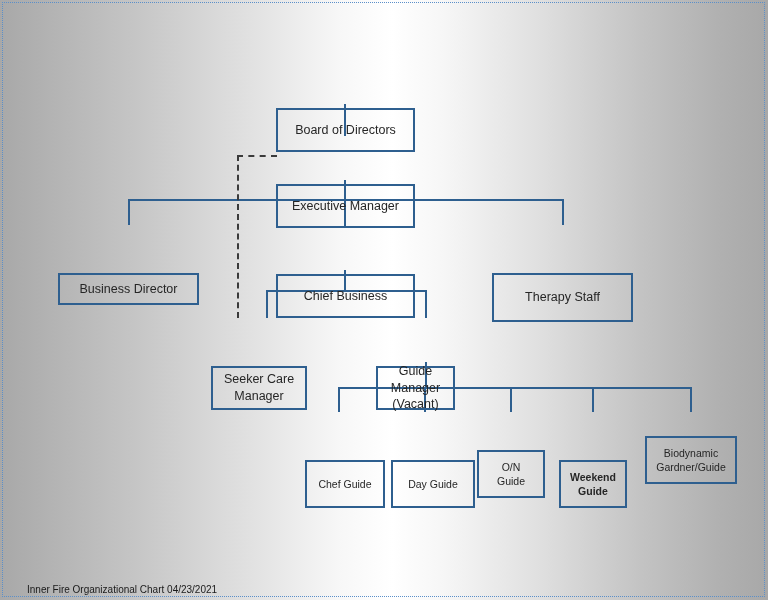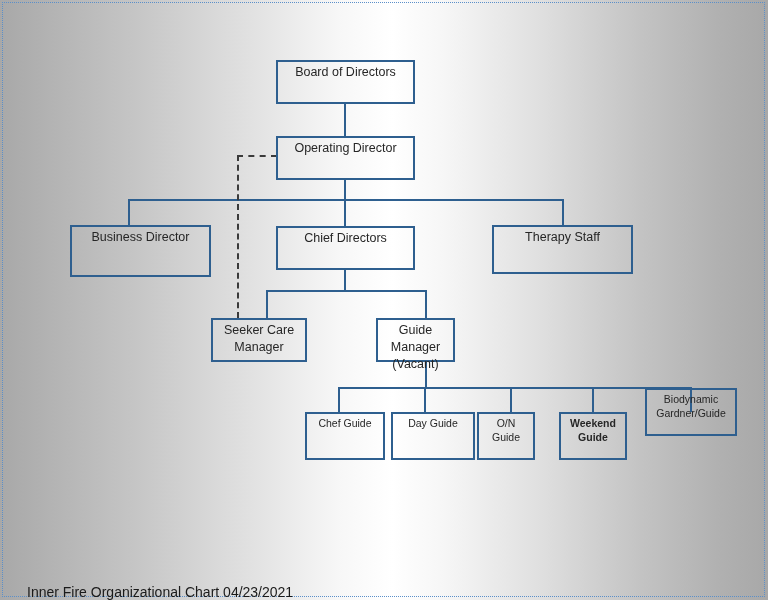--- a/index.html
+++ b/index.html
@@ -38,28 +38,29 @@
     box-sizing: border-box;
     border: 1px dotted #5b8fc9;
     pointer-events: none;
   }
   .node {
     position: absolute;
     box-sizing: border-box;
     border: 2px solid #2e5f8f;
     background: transparent;
     display: flex;
-    align-items: flex-start;
+    align-items: center;
     justify-content: center;
     text-align: center;
     color: #262626;
     font-size: 12.5px;
     line-height: 1.35;
     padding: 2px 8px;
     box-shadow: 0 0 0 0 transparent;
+    margin-top: 48px;
   }
   .node .label { display: block; white-space: pre-line; }
   .node.small { font-size: 10.5px; }
 
   
   .conn {
     position: absolute;
     background: #2e5f8f;
   }
   .conn.v { width: 2px; }
@@ -73,21 +74,21 @@
   .dashed-h {
     position: absolute;
     height: 0;
     border-top: 2px dashed #3a3a3a;
   }
 
   #footer {
     position: absolute;
     left: 27px;
     top: 584px;
-    font-size: 14px;
+    font-size: 10px;
     color: #1a1a1a;
     white-space: nowrap;
   }
 </style>
 </head>
 <body>
 
 <div id="canvas">
 
   <div id="page-frame"></div>
@@ -116,29 +117,29 @@
   <div class="conn v" style="left:424px; top:387px; height:25px;"></div>
   <div class="conn v" style="left:510px; top:387px; height:25px;"></div>
   <div class="conn v" style="left:592px; top:387px; height:25px;"></div>
   <div class="conn v" style="left:690px; top:387px; height:25px;"></div>
 
   <div class="node" style="left:276px; top:60px; width:139px; height:44px;">
     <span class="label">Board of Directors</span>
   </div>
 
   <div class="node" style="left:276px; top:136px; width:139px; height:44px;">
-    <span class="label">Operating Director</span>
+    <span class="label">Executive Manager</span>
   </div>
 
-  <div class="node" style="left:70px; top:225px; width:141px; height:52px;">
+  <div class="node" style="left:58px; top:225px; width:141px; height:32px;">
     <span class="label">Business Director</span>
   </div>
 
   <div class="node" style="left:276px; top:226px; width:139px; height:44px;">
-    <span class="label">Chief Directors</span>
+    <span class="label">Chief Business</span>
   </div>
 
   <div class="node" style="left:492px; top:225px; width:141px; height:49px;">
     <span class="label">Therapy Staff</span>
   </div>
 
   <div class="node" style="left:211px; top:318px; width:96px; height:44px;">
     <span class="label">Seeker Care
 Manager</span>
   </div>
@@ -149,21 +150,21 @@
   </div>
 
   <div class="node small" style="left:305px; top:412px; width:80px; height:48px;">
     <span class="label">Chef Guide</span>
   </div>
 
   <div class="node small" style="left:391px; top:412px; width:84px; height:48px;">
     <span class="label">Day Guide</span>
   </div>
 
-  <div class="node small" style="left:477px; top:412px; width:58px; height:48px;">
+  <div class="node small" style="left:477px; top:402px; width:68px; height:48px;">
     <span class="label">O/N Guide</span>
   </div>
 
   <div class="node small" style="left:559px; top:412px; width:68px; height:48px;font-weight:bold;">
     <span class="label">Weekend
 Guide</span>
   </div>
 
   <div class="node small" style="left:645px; top:388px; width:92px; height:48px;">
     <span class="label">Biodynamic

